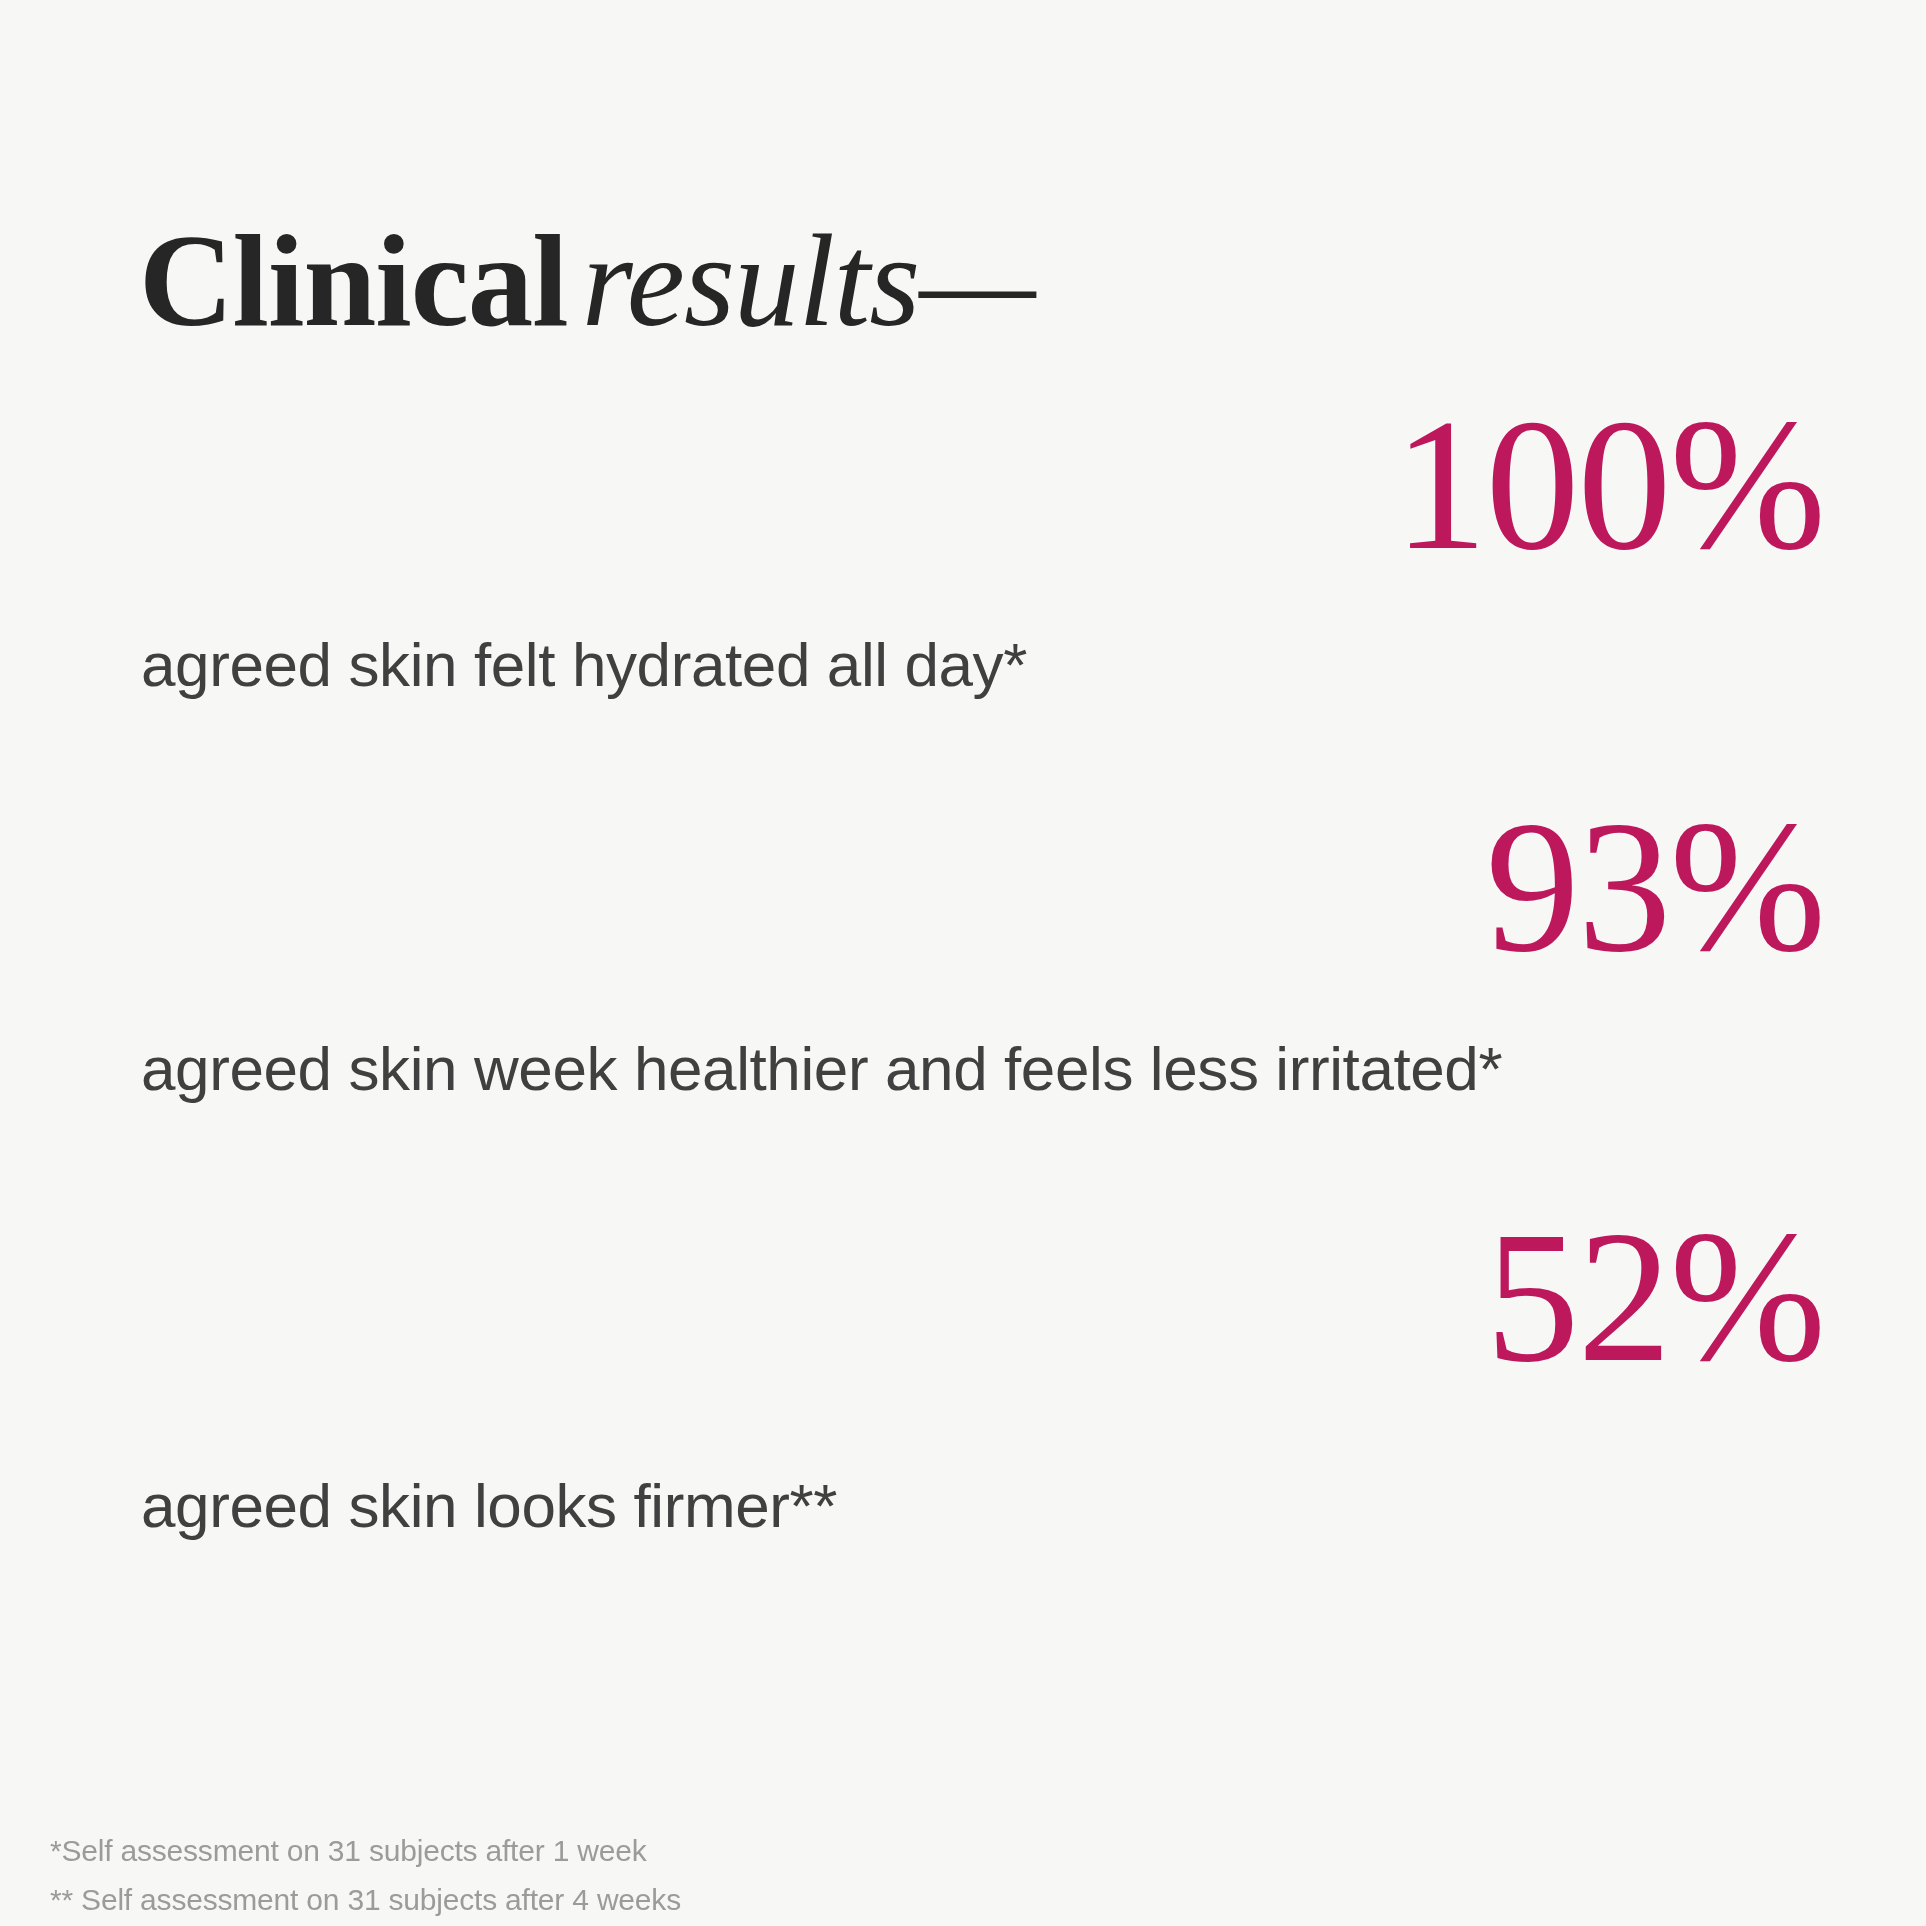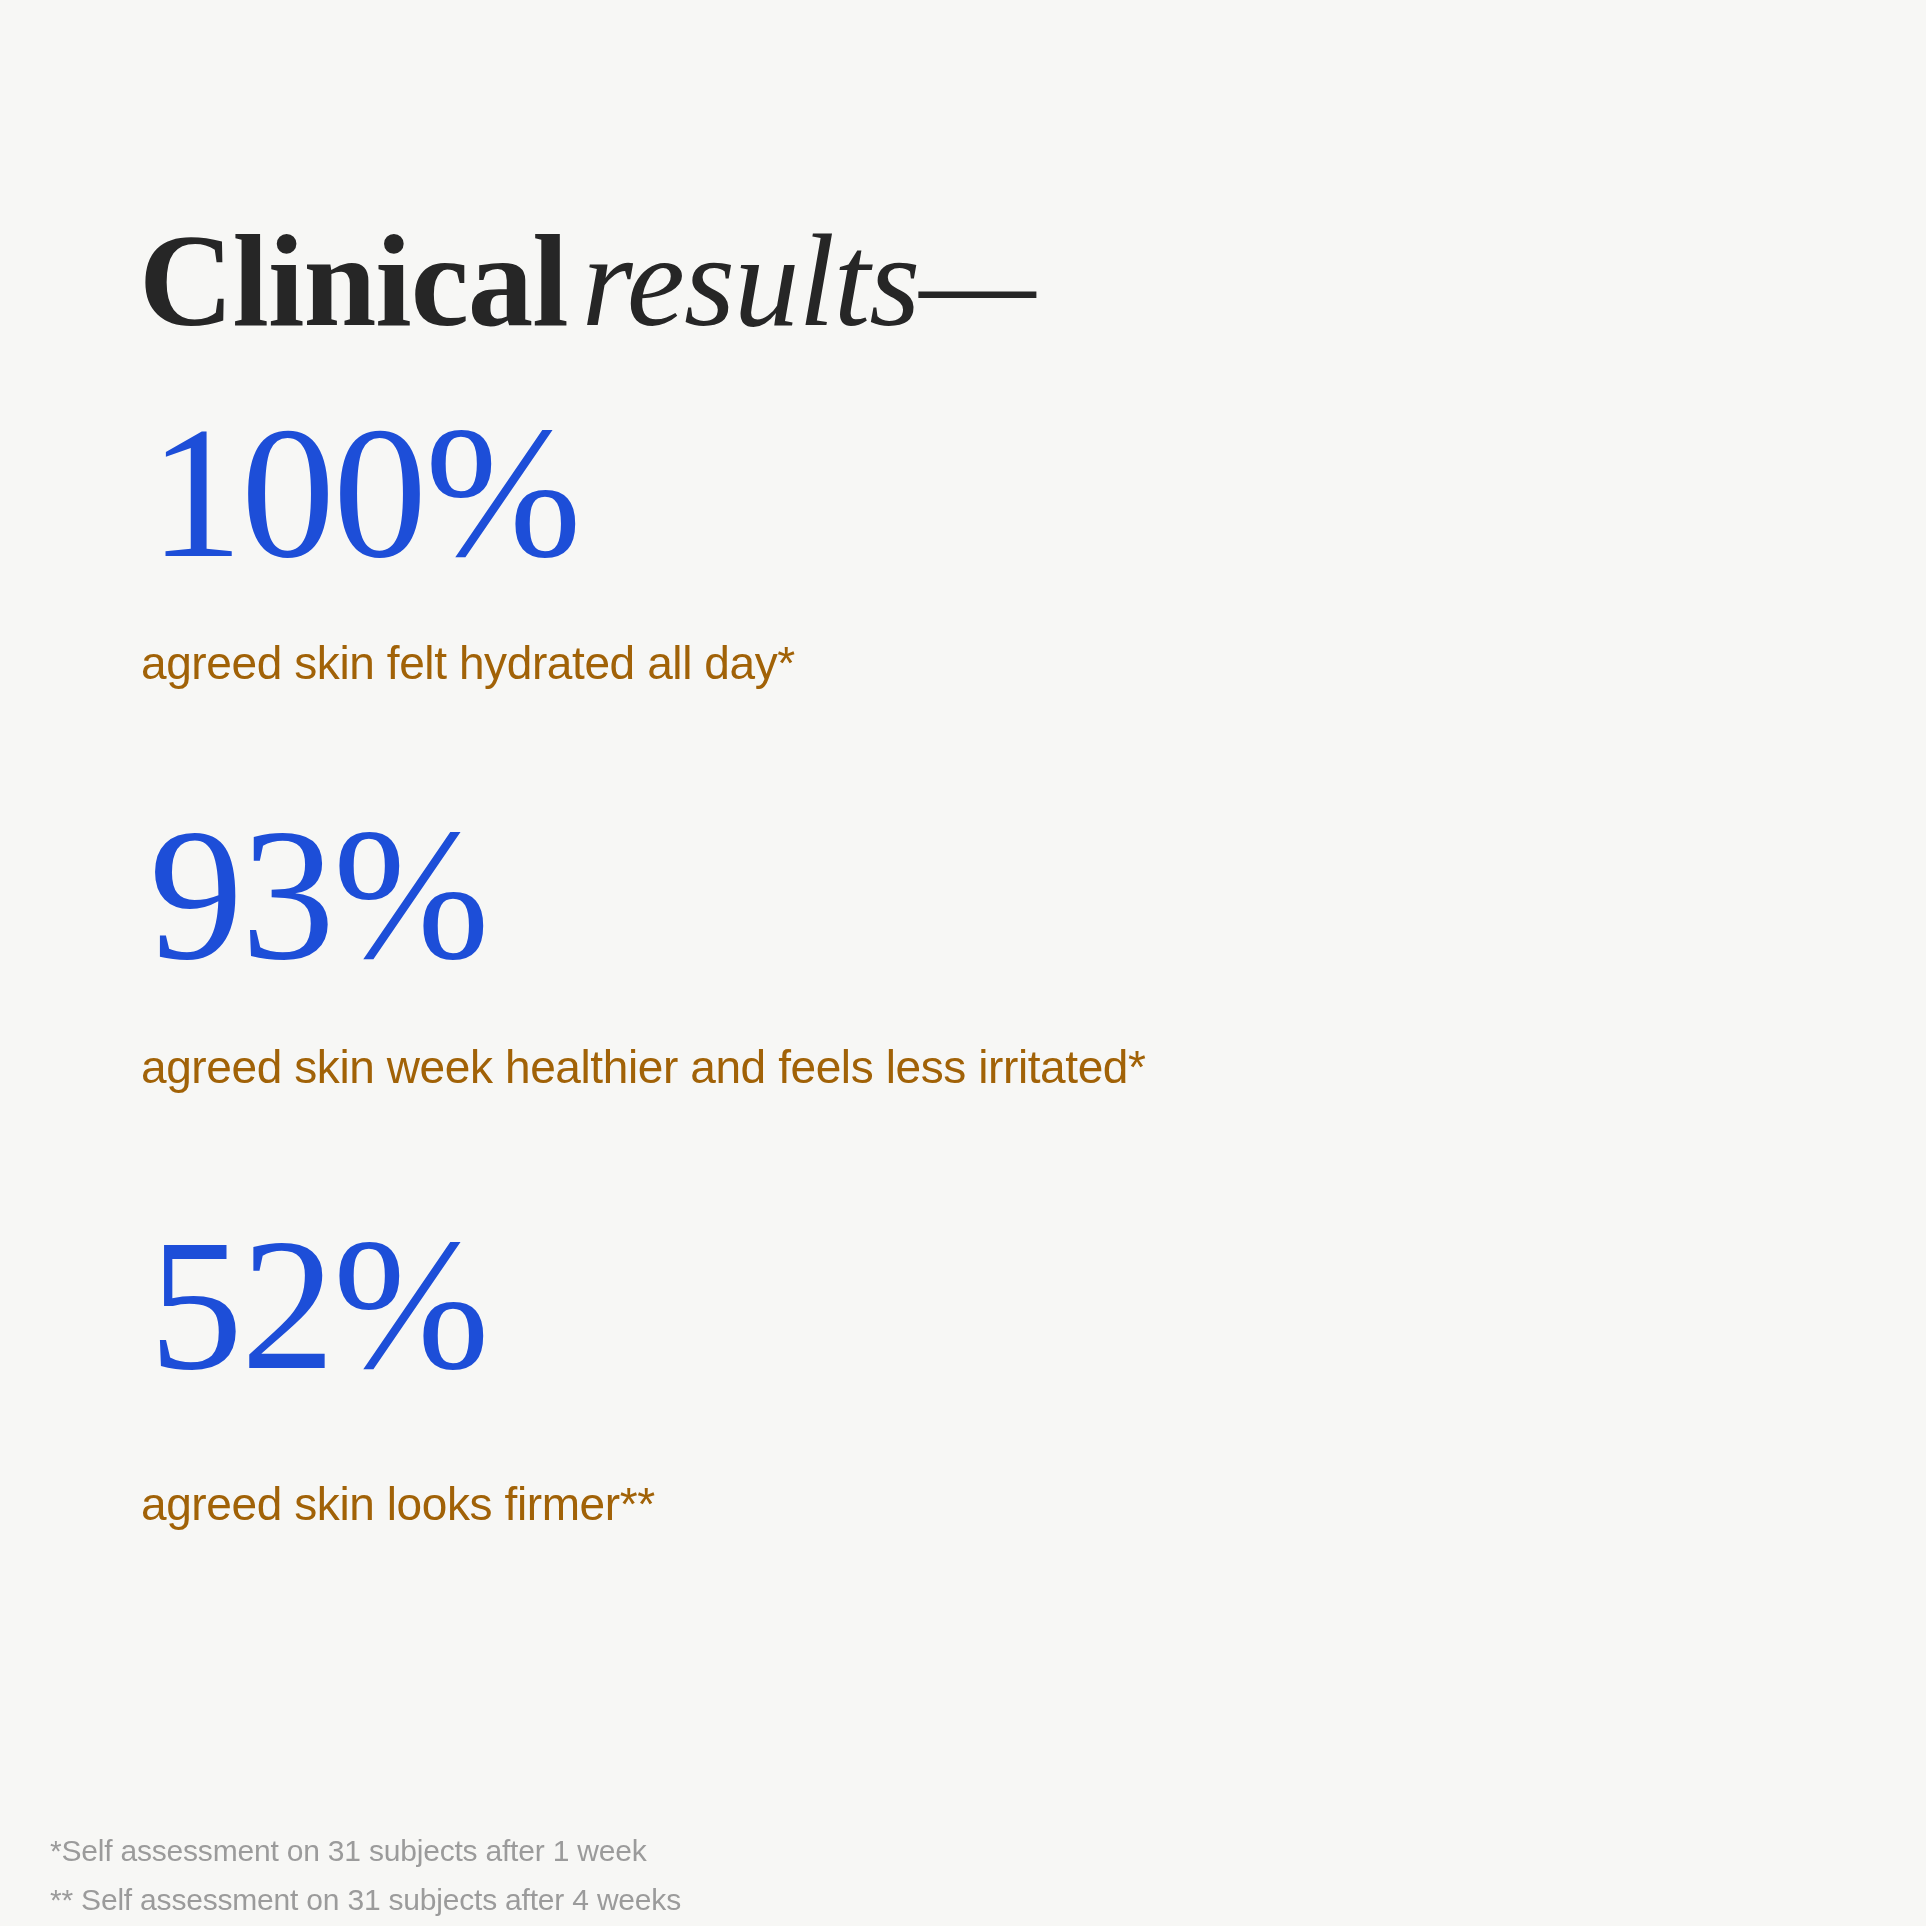--- a/index.html
+++ b/index.html
@@ -61,33 +61,34 @@
 
   .stat-1 { top: 0px; }
   .stat-2 { top: 402px; }
   .stat-3 { top: 812px; }
 
   .stat-value {
     font-family: "Liberation Serif", "DejaVu Serif", serif;
     font-weight: 400;
     font-size: 188px;
     line-height: 0.95;
-    color: #1d4ed8;
+    color: #be185d;
     letter-spacing: -2px;
-    margin: 8px;
+    margin: 0;
     padding: 0;
     white-space: nowrap;
+    text-align: right;
   }
 
   .stat-label {
     font-family: "Liberation Sans", sans-serif;
     font-weight: 400;
-    font-size: 46px;
+    font-size: 62px;
     line-height: 1.2;
-    color: #a16207;
+    color: #404040;
     letter-spacing: -0.4px;
     margin: 0;
     padding: 0;
     white-space: nowrap;
   }
 
   .stat-1 .stat-label { margin-top: 53px; }
   .stat-2 .stat-label { margin-top: 55px; }
   .stat-3 .stat-label { margin-top: 82px; }
 

